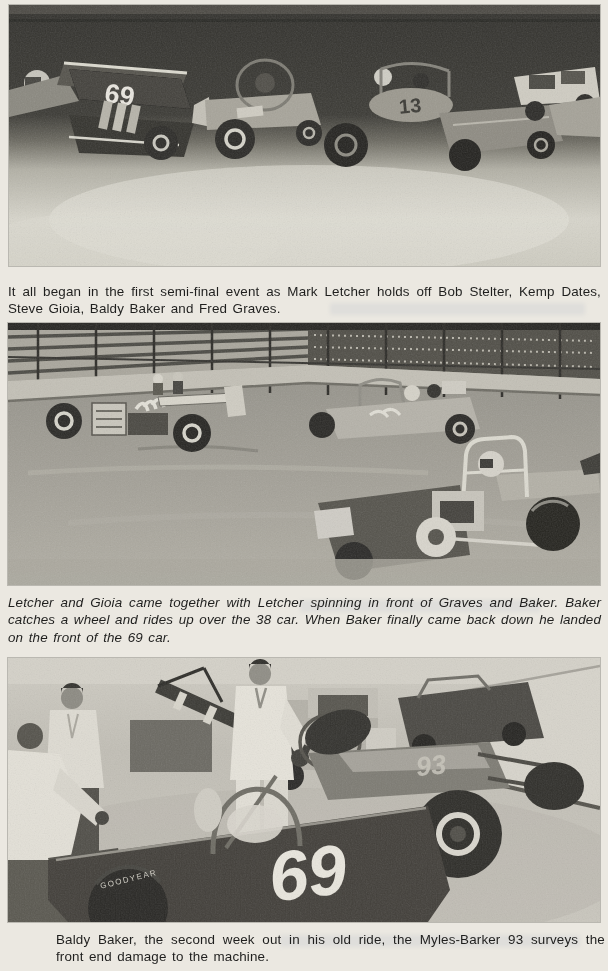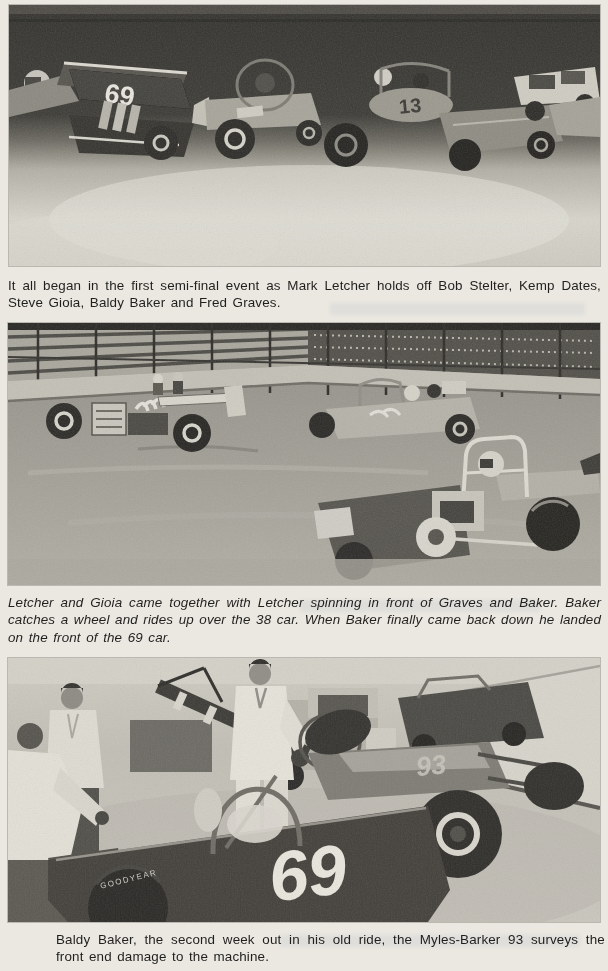--- a/index.html
+++ b/index.html
@@ -111,21 +111,21 @@
       <rect x="520" y="70" width="26" height="14" fill="#494842"></rect>
       <rect x="552" y="66" width="24" height="13" fill="#55534c"></rect>
       <circle cx="526" cy="106" r="10" fill="#2c2b28"></circle>
       <circle cx="576" cy="99" r="10" fill="#2c2b28"></circle>
       <polygon points="540,100 591,92 591,132 548,130" fill="#a5a298"></polygon>
 
       <rect width="591" height="261" filter="url(#g1)" opacity="0.16"></rect>
     </svg>
   </figure>
 
-  <figcaption class="caption" style="left:8px;top:277px;width:593px;">
+  <figcaption class="caption" style="left:8px;top:283px;width:593px;">
     <p>It all began in the first semi-final event as Mark Letcher holds off Bob Stelter, Kemp Dates, Steve Gioia, Baldy Baker and Fred Graves.</p>
   </figcaption>
 
   <figure class="photo" style="left:8px;top:323px;width:592px;height:262px;margin:0;" aria-label="Night race photo: a car spun backwards in front of the grandstand fence while two other supermodifieds drive past in the foreground">
     <svg viewBox="0 0 592 262" preserveAspectRatio="none">
       <defs>
         <linearGradient id="bg2" x1="0" y1="0" x2="0" y2="1">
           <stop offset="0" stop-color="#8f8d85"></stop>
           <stop offset="0.6" stop-color="#a3a097"></stop>
           <stop offset="1" stop-color="#b1aea4"></stop>

